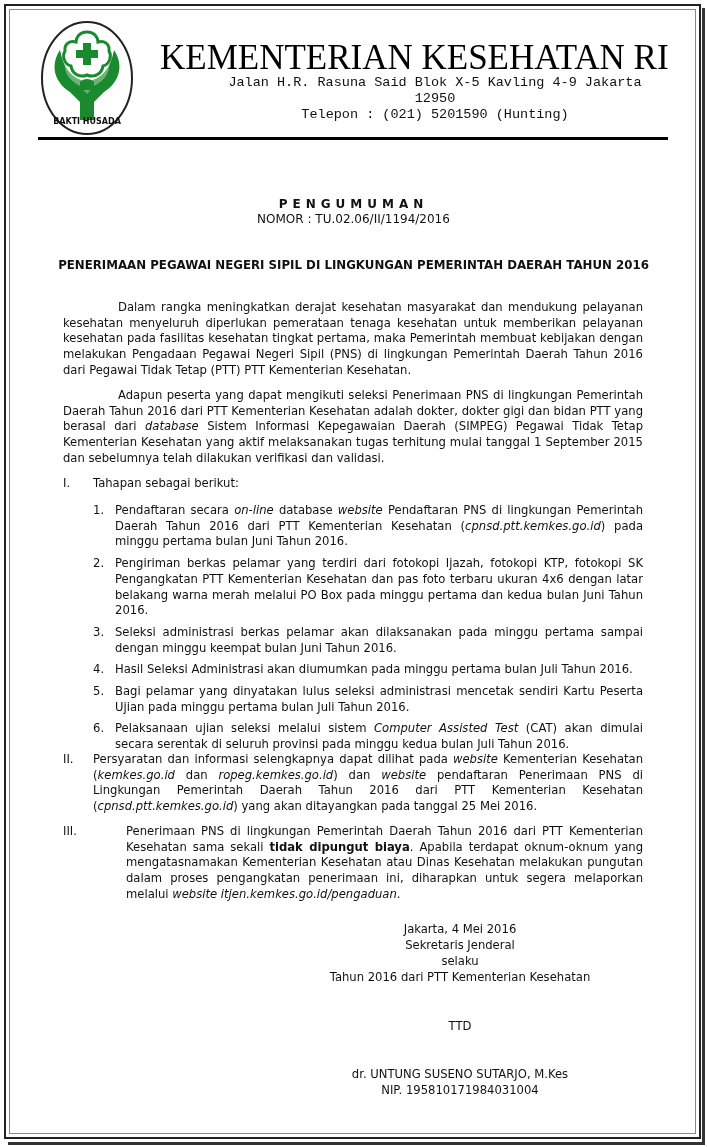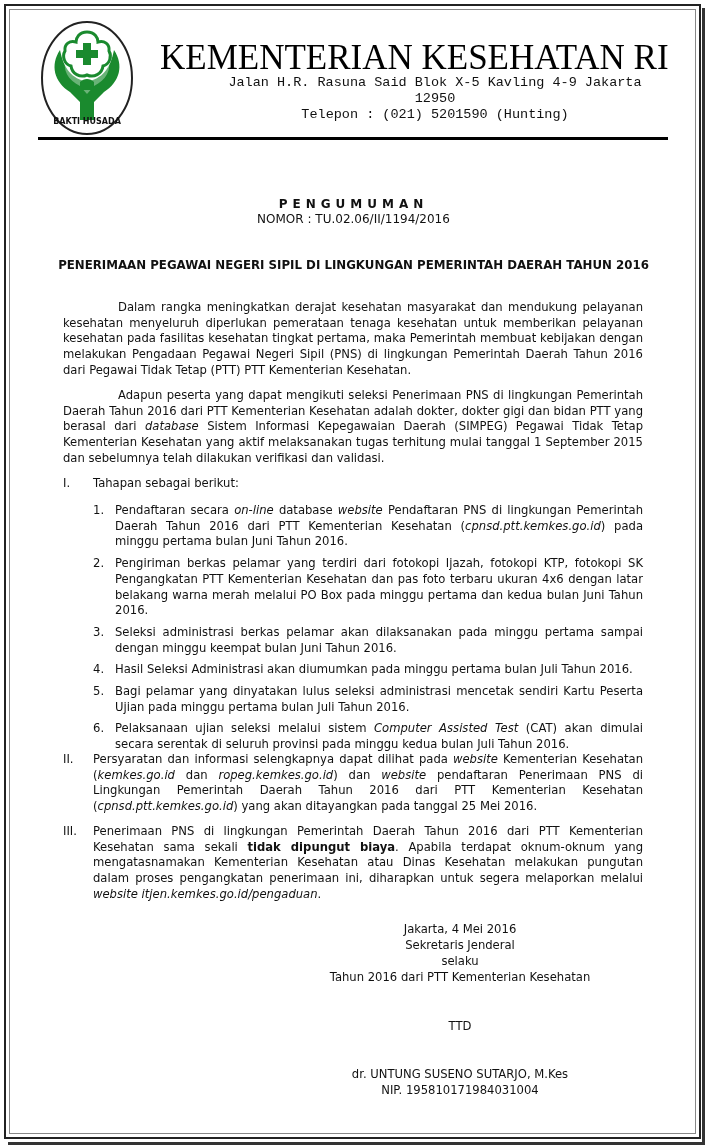--- a/index.html
+++ b/index.html
@@ -23,21 +23,21 @@
   .para2 { top: 388px; }
   .indent { display: inline-block; width: 55px; }
   em { font-style: italic; }
   b { font-weight: bold; }
 
   .sec-row { position: absolute; left: 63px; width: 580px; font-size: 11.6px; line-height: 15.7px; display: flex; }
   .sec-num { width: 30px; flex: 0 0 30px; }
   .sec-text { flex: 1; text-align: justify; }
   .sec1 { top: 476px; }
   .sec2 { top: 752px; }
-  .sec3 { top: 824px; }
+  .sec3 { top: 824px; gap: 33px; }
 
   .steps { position: absolute; left: 93px; width: 550px; font-size: 11.6px; line-height: 15.7px; }
   .step { display: flex; margin-bottom: 6px; }
   .step-num { width: 22px; flex: 0 0 22px; }
   .step-text { flex: 1; text-align: justify; }
 
   .sign { position: absolute; left: 250px; width: 420px; text-align: center; font-size: 11.6px; line-height: 16px; }
   .sign-block { top: 921px; }
   .sign-ttd { top: 1018px; }
   .sign-name { top: 1066px; }

